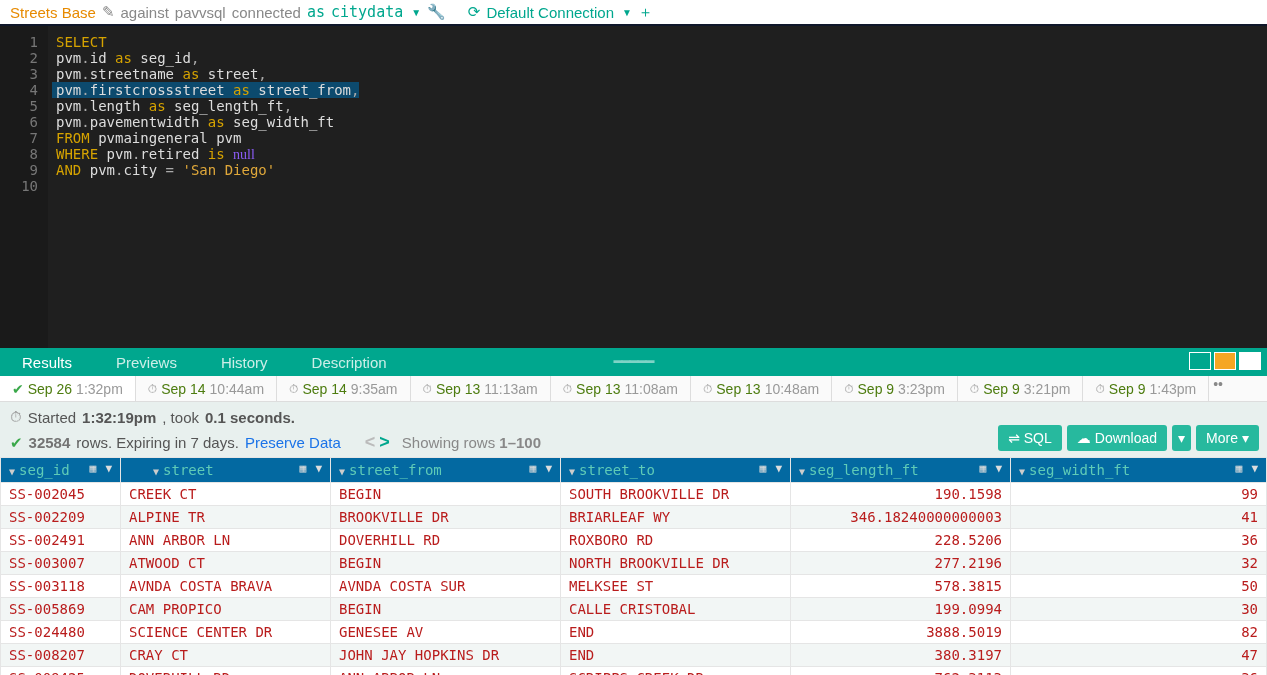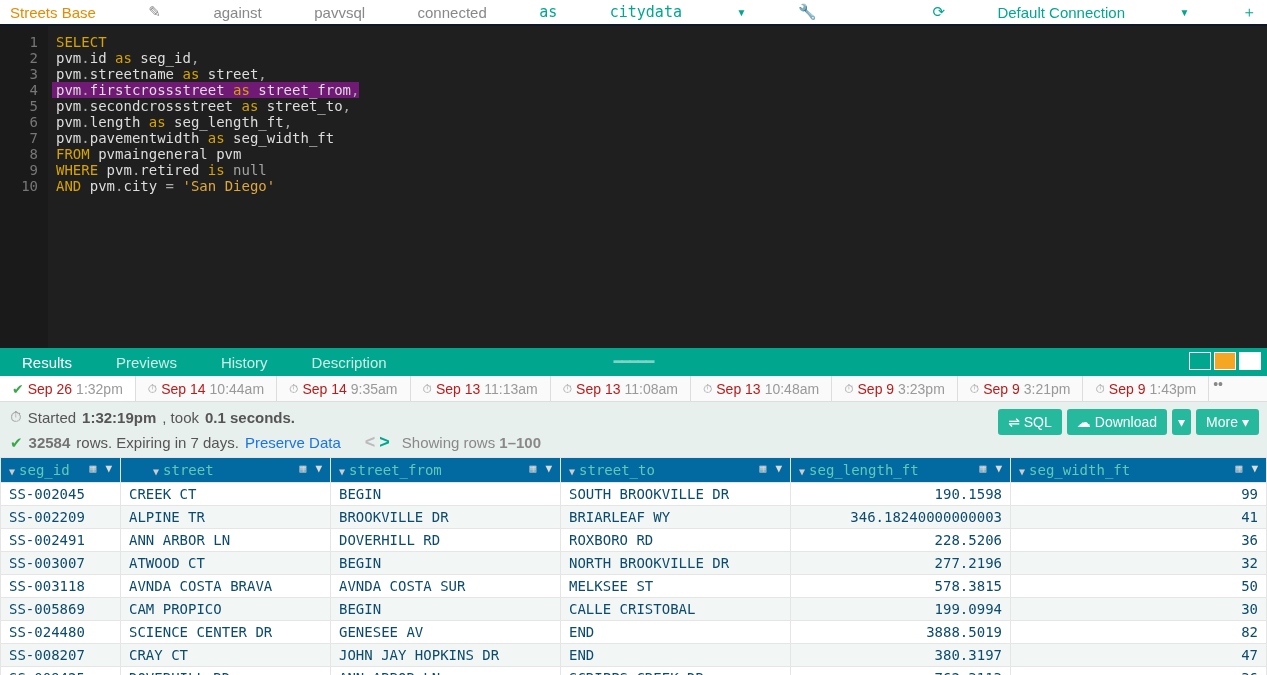--- a/index.html
+++ b/index.html
@@ -1,80 +1,80 @@
 <!DOCTYPE html>
 <html><head>
 <meta charset="utf-8">
 <style>
 * { margin: 0; padding: 0; box-sizing: border-box; }
 body { font-family: -apple-system, BlinkMacSystemFont, "Segoe UI", Helvetica, Arial, sans-serif; font-size: 14px; width: 1267px; height: 675px; overflow: hidden; background: #fff; }
 .mono { font-family: "Menlo", "Consolas", monospace; }
 
 
-.topbar { display: flex; align-items: center; height: 26px; padding: 12px 10px; gap: 6px; font-size: 15px; color: #888; border-bottom: 2px solid #0f172a; justify-content: space-between; }
+.topbar { display: flex; align-items: center; height: 26px; padding: 12px 10px; gap: 6px; font-size: 15px; color: #888; border-bottom: 2px solid #0f172a; }
 .topbar .qname { color: #e78a00; }
 .topbar .teal { color: #00a78e; }
 .topbar .icon { color: #888; cursor: pointer; }
 .topbar .tealicon { color: #00a78e; cursor: pointer; }
 .drop-caret { font-size: 10px; margin-left: 2px; }
 
 
 .editor { display: flex; background: #1f1f1f; height: 322px; font-size: 14px; line-height: 16px; }
 .gutter { width: 48px; background: #1a1a1a; color: #777; text-align: right; padding: 8px 10px 0 0; user-select: none; }
 .gutter div { height: 16px; }
 .code { padding: 8px 0 8px 4px; color: #ddd; }
 .code .line { height: 16px; white-space: pre; padding-left: 4px; }
-.code .line.hl { background: #701a75; }
+.code .line.hl { background: #0c4a6e; }
 .kw { color: #d6a300; }
 .ident { color: #ddd; }
 .punct { color: #aaa; }
-.null { color: #a3a3a3; }
+.null { color: #8b5cf6; font-family: Liberation Serif, serif; }
 .str { color: #e0a83a; }
 
 
 .paneltabs { height: 28px; background: #00a78e; color: #cdeee8; display: flex; align-items: stretch; font-size: 15px; position: relative; }
 .ptab { padding: 4px 22px; cursor: pointer; color: #cdeee8; display: flex; align-items: center; }
 .ptab.active { color: #fff; }
 .drag-handle { position: absolute; left: 50%; top: 7px; transform: translateX(-50%); width: 40px; height: 8px; color: #7fd3c6; font-size: 9px; letter-spacing: -1px; }
 .view-toggles { position: absolute; right: 6px; top: 4px; display: flex; gap: 3px; }
 .vtog { width: 22px; height: 18px; border: 1px solid #fff; cursor: pointer; }
 .vtog.orange { background: #f5a623; }
 .vtog.white { background: #fff; }
 
 
 .runtabs { height: 26px; display: flex; align-items: stretch; border-bottom: 1px solid #ddd; background: #fafafa; font-size: 14px; }
 .rtab { display: flex; align-items: center; gap: 4px; padding: 0 12px; border-right: 1px solid #ddd; cursor: pointer; color: #444; }
 .rtab.active { background: #fff; }
-.rtab .date { color: #b91c1c; }
+.rtab .date { color: #4d7c0f; }
 .rtab .time { color: #999; }
 .rtab .chk { color: #3aa84a; }
 .rtab .clk { color: #999; font-size: 12px; }
 .more-dots { padding: 0 4px; color: #888; cursor: pointer; }
 
 
 .statusarea { background: #e8f0ee; padding: 6px 10px 4px 10px; color: #555; position: relative; }
 .statusline1 { display: flex; align-items: center; gap: 6px; font-size: 15px; }
 .statusline2 { display: flex; align-items: center; gap: 6px; font-size: 15px; margin-top: 6px; }
 .statusline2 .rowcount { color: #737373; font-weight: bold; }
 .statusline2 .link { color: #1a73e8; cursor: pointer; }
 .pager { color: #bbb; font-size: 18px; margin-left: 18px; display: flex; align-items: center; gap: 4px; }
 .pager .next { color: #00a78e; cursor: pointer; }
 .pager-text { color: #888; font-size: 15px; margin-left: 6px; }
-.action-btns { position: absolute; right: 8px; bottom: 22px; display: flex; gap: 5px; }
+.action-btns { position: absolute; right: 8px; bottom: 6px; display: flex; gap: 5px; }
 .btn { background: #27b99e; color: #fff; border-radius: 3px; padding: 5px 10px; font-size: 14px; cursor: pointer; display: flex; align-items: center; gap: 4px; }
 .btn.split { padding: 5px 6px; }
 
 
 .tablewrap { overflow: auto; }
 table.data { border-collapse: collapse; width: 100%; font-size: 14px; }
 table.data th { text-align: left; background: #0369a1; color: #5fcbb7; font-weight: normal; padding: 4px 8px; border: 1px solid #e5e5e5; position: relative; font-family: "Menlo","Consolas",monospace; }
 table.data th .fcaret { color: #ccc; font-size: 10px; margin-right: 4px; }
 table.data th .filter { position: absolute; right: 8px; color: #ddd; font-size: 11px; }
 table.data th .sort { position: absolute; right: 24px; color: #ddd; font-size: 11px; }
-table.data td { padding: 3px 8px; border: 1px solid #e5e5e5; font-family: "Menlo","Consolas",monospace; color: #0c4a6e; }
+table.data td { padding: 3px 8px; border: 1px solid #e5e5e5; font-family: "Menlo","Consolas",monospace; color: #b91c1c; }
 table.data td.num { text-align: right; }
 table.data tr:nth-child(even) td { background: #f2f6f5; }
 </style>
 </head>
 <body>
 
 <div class="topbar">
   <span class="qname">Streets Base</span>
   <span class="icon">✎</span>
   <span>against</span>
@@ -102,21 +102,20 @@
       <div>7</div>
       <div>8</div>
       <div>9</div>
       <div>10</div>
     </div>
   <div class="code" id="code">
       <div class="line"><span class="kw">SELECT</span></div>
       <div class="line"><span class="ident">pvm</span><span class="punct">.</span><span class="ident">id </span><span class="kw">as</span><span class="ident"> seg_id</span><span class="punct">,</span></div>
       <div class="line"><span class="ident">pvm</span><span class="punct">.</span><span class="ident">streetname </span><span class="kw">as</span><span class="ident"> street</span><span class="punct">,</span></div>
       <div class="line hl"><span class="ident">pvm</span><span class="punct">.</span><span class="ident">firstcrossstreet </span><span class="kw">as</span><span class="ident"> street_from</span><span class="punct">,</span></div>
-      <div class="line"><span class="ident">pvm</span><span class="punct">.</span><span class="ident">secondcrossstreet </span><span class="kw">as</span><span class="ident"> street_to</span><span class="punct">,</span></div>
       <div class="line"><span class="ident">pvm</span><span class="punct">.</span><span class="ident">length </span><span class="kw">as</span><span class="ident"> seg_length_ft</span><span class="punct">,</span></div>
       <div class="line"><span class="ident">pvm</span><span class="punct">.</span><span class="ident">pavementwidth </span><span class="kw">as</span><span class="ident"> seg_width_ft</span></div>
       <div class="line"><span class="kw">FROM</span><span class="ident"> pvmaingeneral pvm</span></div>
       <div class="line"><span class="kw">WHERE</span><span class="ident"> pvm</span><span class="punct">.</span><span class="ident">retired </span><span class="kw">is</span><span class="ident"> </span><span class="null">null</span></div>
       <div class="line"><span class="kw">AND</span><span class="ident"> pvm</span><span class="punct">.</span><span class="ident">city </span><span class="punct">=</span><span class="ident"> </span><span class="str">'San Diego'</span></div>
     </div>
 </div>
 
 <div class="paneltabs">
   <div class="ptab active">Results</div>

